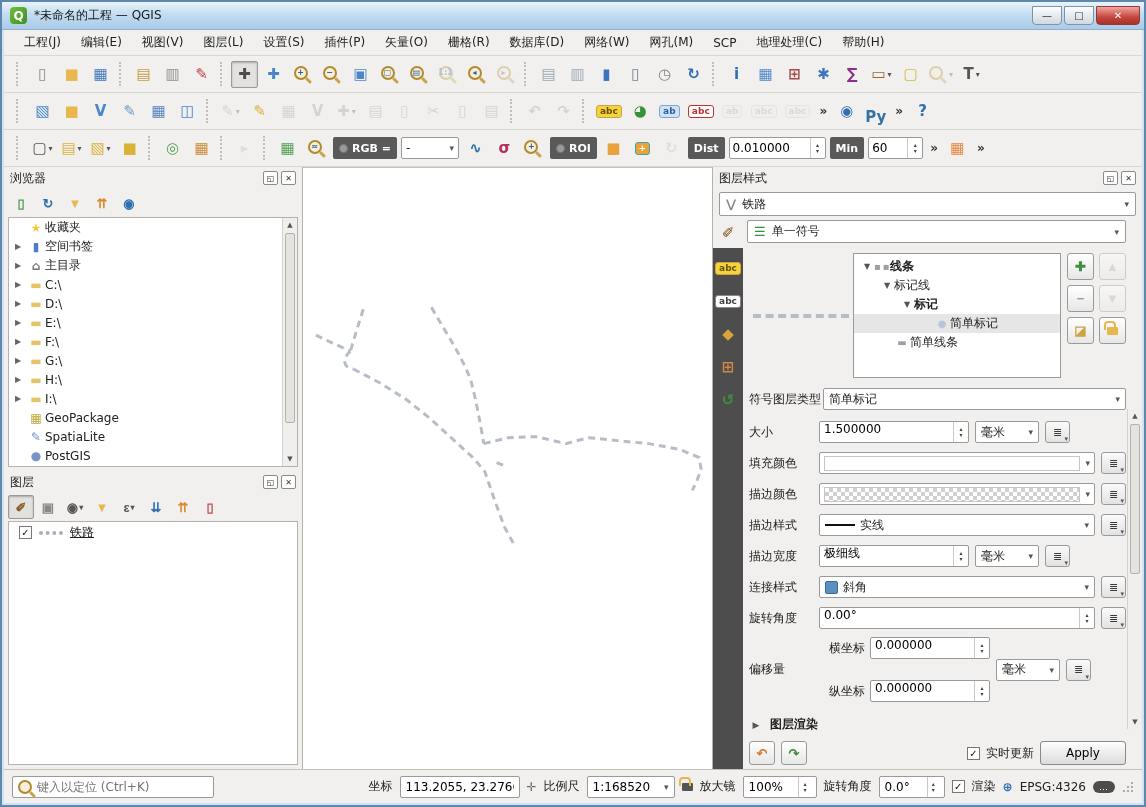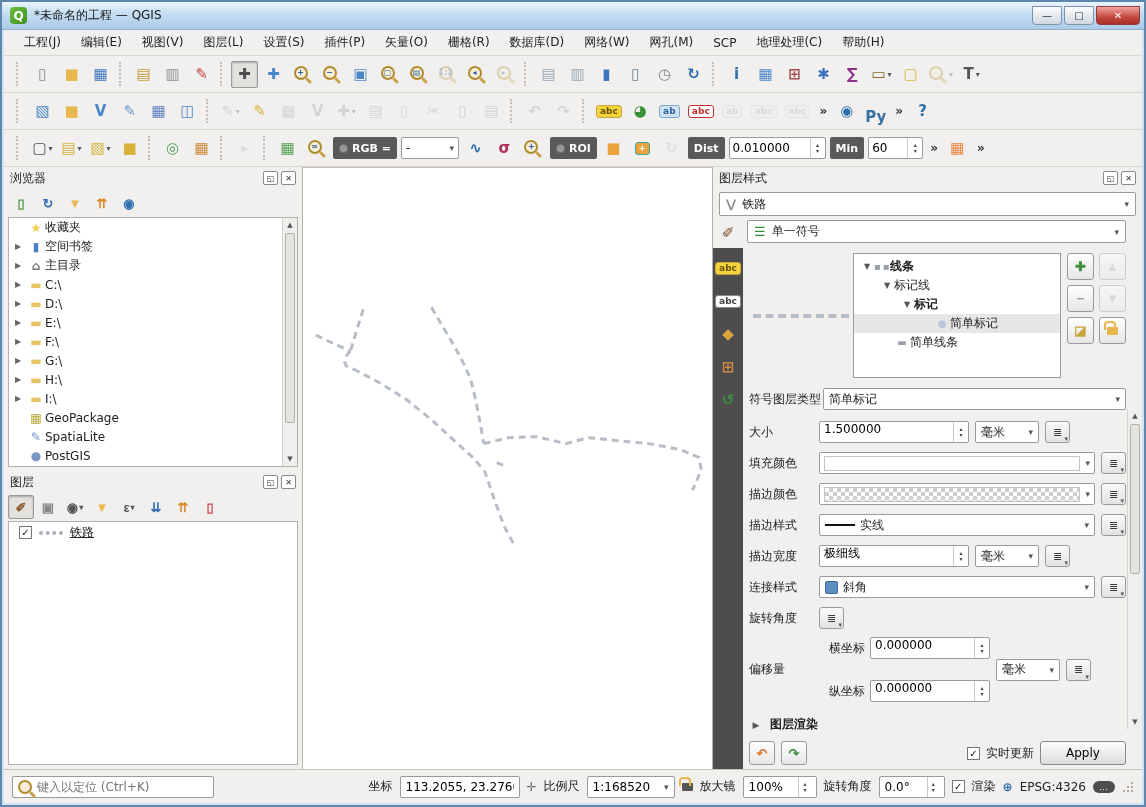--- a/index.html
+++ b/index.html
@@ -787,20 +787,27 @@
             <span class="pcombo grow">
               <span class="joinic"></span>
               <span>斜角</span>
               <span style="margin-left:auto;font-size:9px;color:#555">▾</span>
             </span>
             <button class="ddbtn">≣</button>
           </div>
 
           <div class="prow">
             <span class="plabel">旋转角度</span>
+            <span class="pspin grow" style="width:auto">
+              <input readonly="" value="0.00°" style="">
+              <span class="sbtns">
+                  <i>▴</i>
+                  <i>▾</i>
+                </span>
+            </span>
             <button class="ddbtn">≣</button>
           </div>
 
           <div class="off-grid">
             <span class="plabel">偏移量</span>
             <div class="off-col">
               <div class="off-line">
                 <span class="off-sub">横坐标</span>
                 <span class="pspin short">
                   <input readonly="" value="0.000000" style="">

